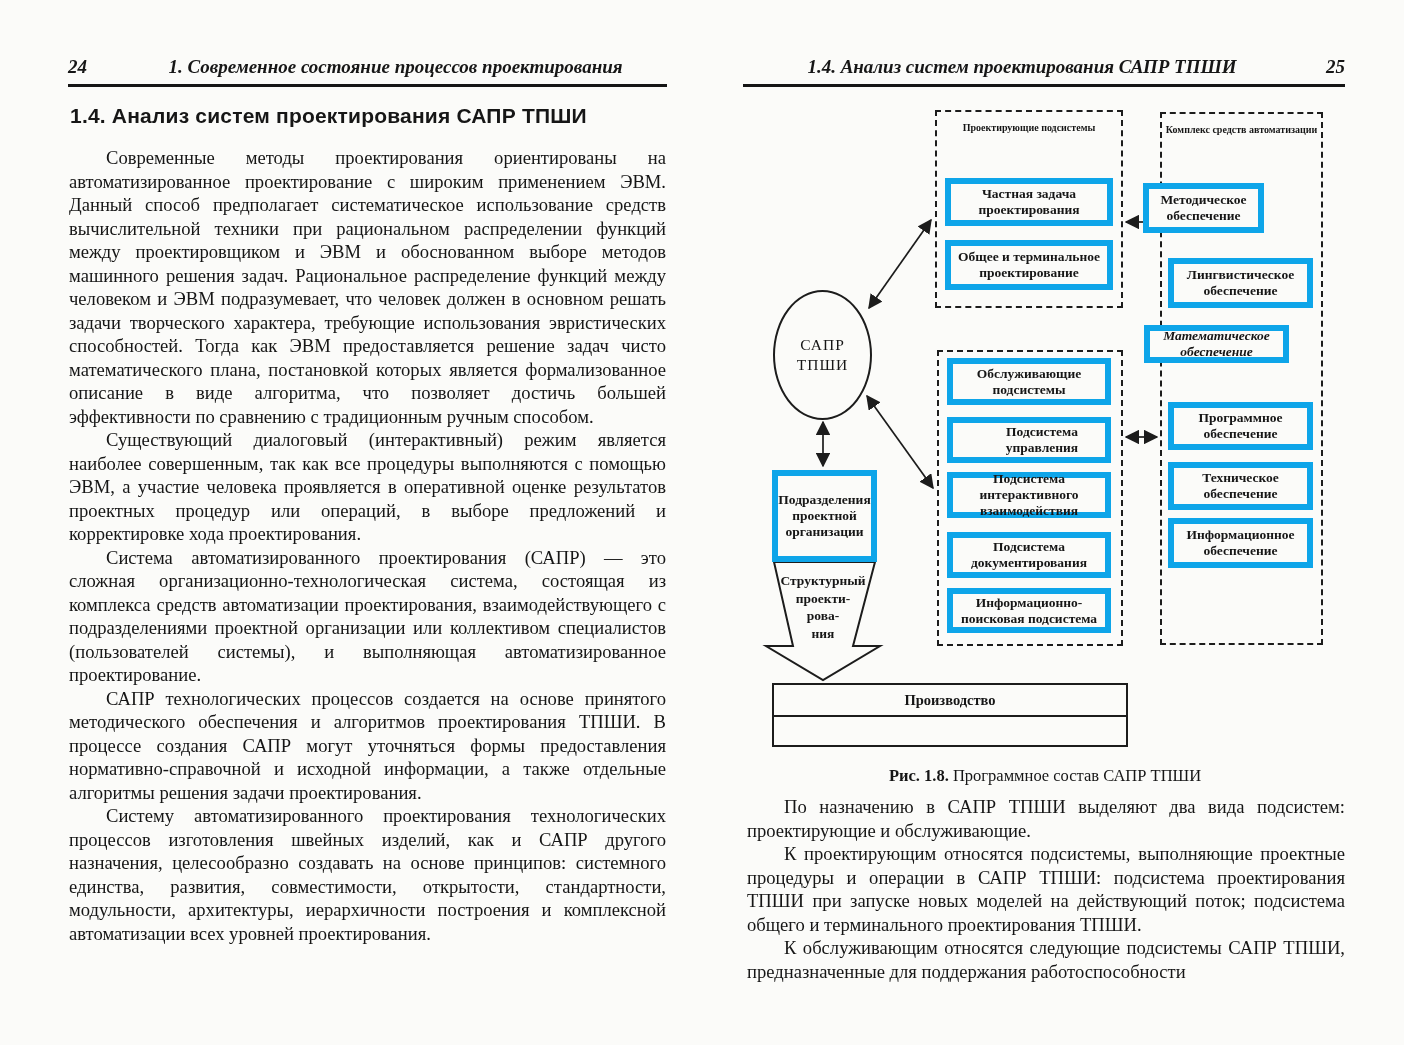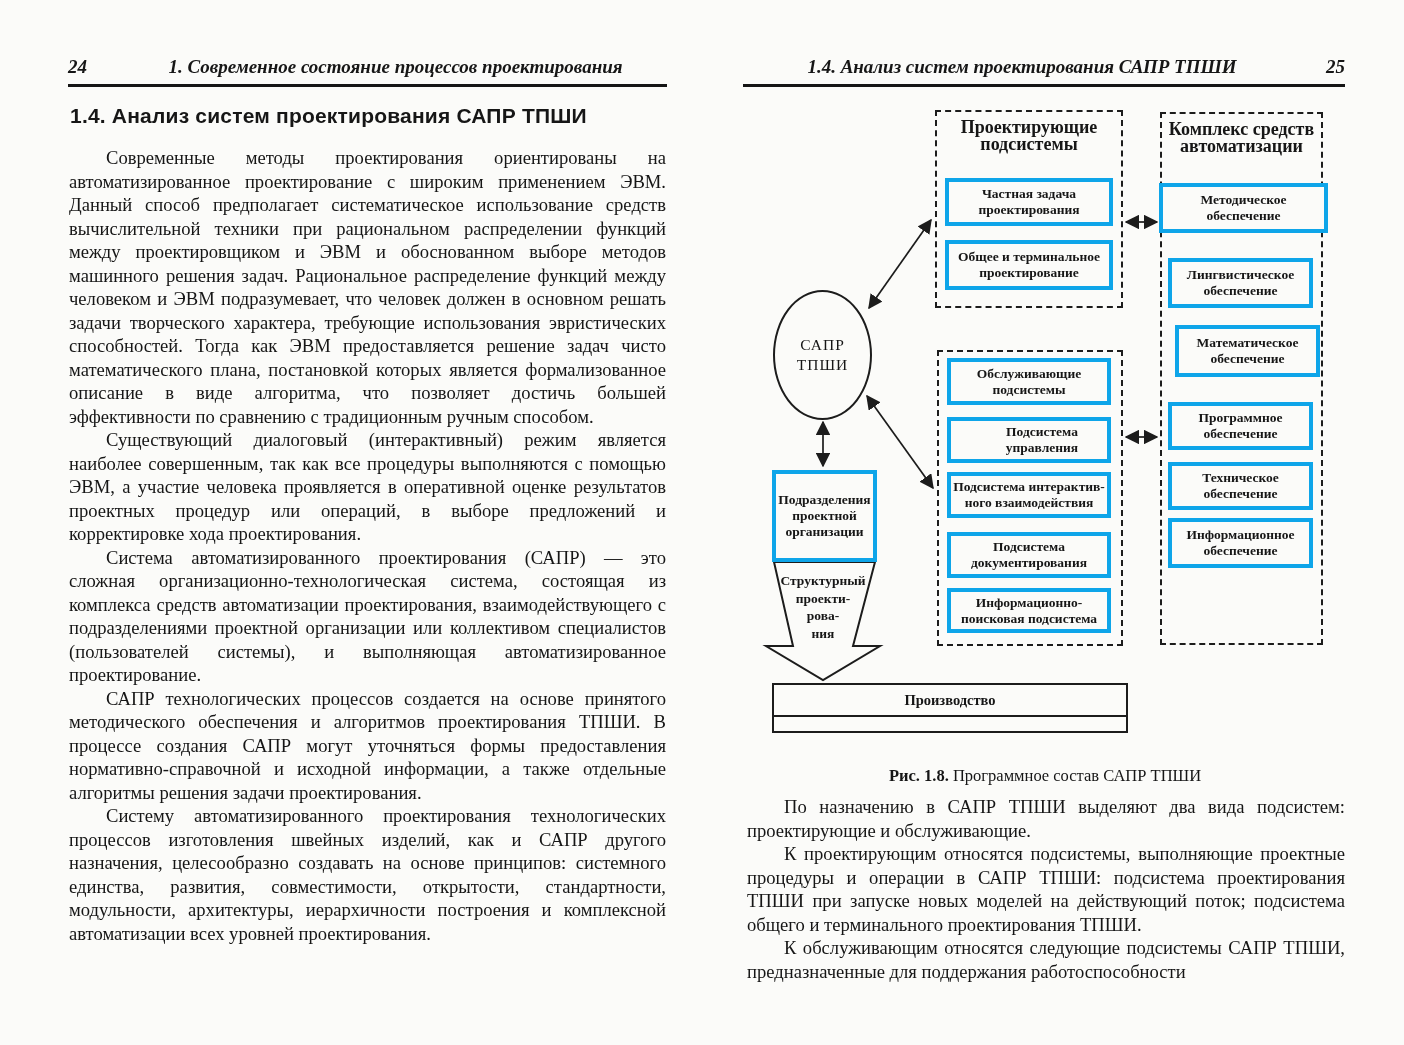--- a/index.html
+++ b/index.html
@@ -19,22 +19,22 @@
   
   .heading{font-family:"Liberation Sans","DejaVu Sans",sans-serif;
     font-weight:700;font-size:21px;letter-spacing:.2px;}
   .bodytext{font-size:18.6px;line-height:23.5px;text-align:justify;}
   .bodytext p{margin:0;text-indent:37px;}
   
   .figure{left:745px;top:100px;width:600px;height:662px;}
   .fig-svg{position:absolute;left:0;top:0;z-index:2;}
   .group{position:absolute;border:2px dashed #1c1c1c;z-index:1;box-sizing:border-box;}
   .group .gtitle{padding-top:7px;text-align:center;font-weight:700;
-    font-size:18px;line-height:17px;}
-  .box{position:absolute;border:4px solid #0ea5e9;z-index:3;box-sizing:border-box;
+    font-size:10px;line-height:17px;}
+  .box{position:absolute;border:6px solid #0ea5e9;z-index:3;box-sizing:border-box;
     display:flex;align-items:center;justify-content:center;text-align:center;
     font-weight:700;font-size:13.5px;line-height:16px;padding:1px 2px;
     background:#fbfbf9;}
   .ellipse{position:absolute;border:2px solid #1c1c1c;border-radius:50%;z-index:3;
     box-sizing:border-box;display:flex;flex-direction:column;align-items:center;
     justify-content:center;font-weight:400;font-size:15.5px;line-height:20px;
     letter-spacing:1px;background:#fbfbf9;}
   .funnel-text{position:absolute;z-index:3;text-align:center;font-weight:700;
     font-size:13.5px;line-height:17.5px;}
   
@@ -104,37 +104,37 @@
   <div class="group" style="left:192px;top:250px;width:186px;height:296px;"></div>
   <div class="box" style="left:202px;top:258px;width:164px;height:47px;">Обслуживающие подсистемы</div>
   <div class="box" style="left:202px;top:317px;width:164px;height:46px;padding-left:28px;">Подсистема управления</div>
   <div class="box" style="left:202px;top:372px;width:164px;height:46px;">Подсистема интерактив­ного взаимодействия</div>
   <div class="box" style="left:202px;top:432px;width:164px;height:46px;">Подсистема документирования</div>
   <div class="box" style="left:202px;top:488px;width:164px;height:45px;">Информационно-поисковая подсистема</div>
 
   <div class="group" style="left:415px;top:12px;width:163px;height:533px;">
     <div class="gtitle">Комплекс средств автоматизации</div>
   </div>
-  <div class="box" style="left:414px;top:83px;width:169px;height:50px;font-family:Liberation Serif, serif;">Методическое обеспечение</div>
+  <div class="box" style="left:398px;top:83px;width:121px;height:50px;font-family:Liberation Serif, serif;">Методическое обеспечение</div>
   <div class="box" style="left:423px;top:158px;width:145px;height:50px;">Лингвистическое обеспечение</div>
-  <div class="box" style="left:430px;top:225px;width:145px;height:52px;">Математическое обеспечение</div>
+  <div class="box" style="left:399px;top:225px;width:145px;height:38px;font-style:italic;">Математическое обеспечение</div>
   <div class="box" style="left:423px;top:302px;width:145px;height:48px;">Программное обеспечение</div>
   <div class="box" style="left:423px;top:362px;width:145px;height:48px;">Техническое обеспечение</div>
   <div class="box" style="left:423px;top:418px;width:145px;height:50px;">Информационное обеспечение</div>
 
   <div class="box" style="left:27px;top:370px;width:105px;height:92px;">Подразделения проектной организации</div>
 
   <div class="funnel-text" style="left:28px;top:472px;width:100px;">
     <div>Структурный</div>
     <div>проекти-</div>
     <div>рова-</div>
     <div>ния</div>
   </div>
 
-  <div class="prod" style="left:27px;top:583px;width:356px;height:50px;">
+  <div class="prod" style="left:27px;top:583px;width:356px;height:64px;">
     <div class="prod-head">Производство</div>
   </div>
 </div>
 
 <div class="abs caption" style="left:745px;top:766px;width:600px;">
   <span class="cap-label">Рис. 1.8.</span><span> Программное состав САПР ТПШИ</span>
 </div>
 
 <div class="abs bodytext" style="left:747px;top:795px;width:598px;">
   <p>По назначению в САПР ТПШИ выделяют два вида подсистем: проектирующие и обслуживающие.</p>

